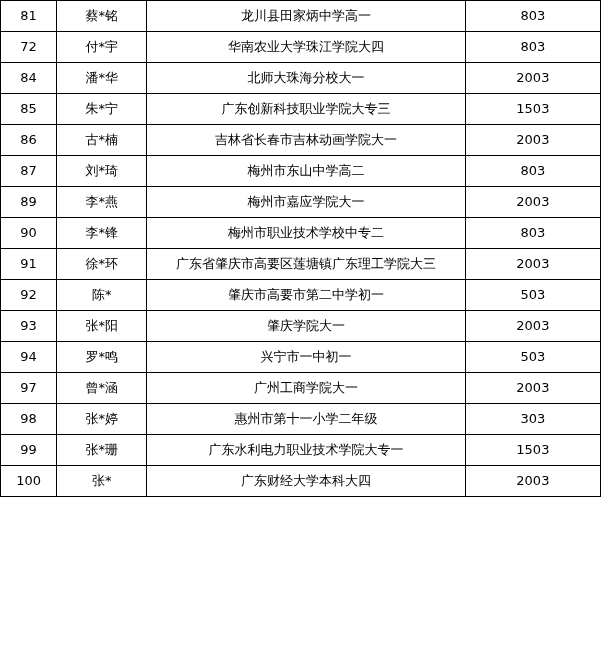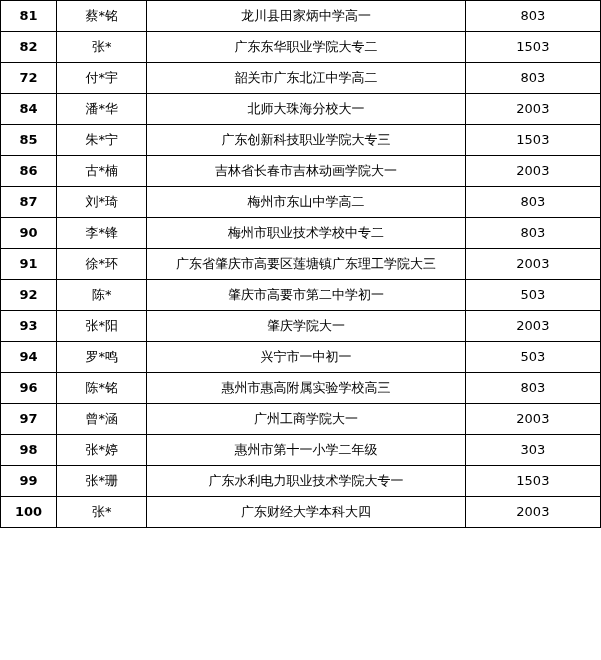--- a/index.html
+++ b/index.html
@@ -30,21 +30,20 @@
     vertical-align: middle;
     font-size: 13px;
     line-height: 1.25;
     padding: 2px 1px;
     height: 31px;
     box-sizing: border-box;
     overflow: hidden;
   }
   td.col-index {
     width: 56px;
-    font-weight: bold;
   }
   td.col-name {
     width: 90px;
   }
   td.col-school {
     width: 318px;
     font-size: 12.5px;
   }
   td.col-score {
     width: 135px;
@@ -63,29 +62,23 @@
 <div class="sheet">
   <table class="data-table">
     <tbody>
       <tr>
         <td class="col-index">81</td>
         <td class="col-name">蔡*铭</td>
         <td class="col-school">龙川县田家炳中学高一</td>
         <td class="col-score">803</td>
       </tr>
       <tr>
-        <td class="col-index">82</td>
-        <td class="col-name">张*</td>
-        <td class="col-school">广东东华职业学院大专二</td>
-        <td class="col-score">1503</td>
-      </tr>
-      <tr>
         <td class="col-index">72</td>
         <td class="col-name">付*宇</td>
-        <td class="col-school">韶关市广东北江中学高二</td>
+        <td class="col-school">华南农业大学珠江学院大四</td>
         <td class="col-score">803</td>
       </tr>
       <tr>
         <td class="col-index">84</td>
         <td class="col-name">潘*华</td>
         <td class="col-school">北师大珠海分校大一</td>
         <td class="col-score">2003</td>
       </tr>
       <tr>
         <td class="col-index">85</td>
@@ -97,20 +90,26 @@
         <td class="col-index">86</td>
         <td class="col-name">古*楠</td>
         <td class="col-school">吉林省长春市吉林动画学院大一</td>
         <td class="col-score">2003</td>
       </tr>
       <tr>
         <td class="col-index">87</td>
         <td class="col-name">刘*琦</td>
         <td class="col-school">梅州市东山中学高二</td>
         <td class="col-score">803</td>
+      </tr>
+      <tr>
+        <td class="col-index">89</td>
+        <td class="col-name">李*燕</td>
+        <td class="col-school">梅州市嘉应学院大一</td>
+        <td class="col-score">2003</td>
       </tr>
       <tr>
         <td class="col-index">90</td>
         <td class="col-name">李*锋</td>
         <td class="col-school">梅州市职业技术学校中专二</td>
         <td class="col-score">803</td>
       </tr>
       <tr>
         <td class="col-index">91</td>
         <td class="col-name">徐*环</td>
@@ -129,26 +128,20 @@
         <td class="col-school">肇庆学院大一</td>
         <td class="col-score">2003</td>
       </tr>
       <tr>
         <td class="col-index">94</td>
         <td class="col-name">罗*鸣</td>
         <td class="col-school">兴宁市一中初一</td>
         <td class="col-score">503</td>
       </tr>
       <tr>
-        <td class="col-index">96</td>
-        <td class="col-name">陈*铭</td>
-        <td class="col-school">惠州市惠高附属实验学校高三</td>
-        <td class="col-score">803</td>
-      </tr>
-      <tr>
         <td class="col-index">97</td>
         <td class="col-name">曾*涵</td>
         <td class="col-school">广州工商学院大一</td>
         <td class="col-score">2003</td>
       </tr>
       <tr>
         <td class="col-index">98</td>
         <td class="col-name">张*婷</td>
         <td class="col-school">惠州市第十一小学二年级</td>
         <td class="col-score">303</td>

